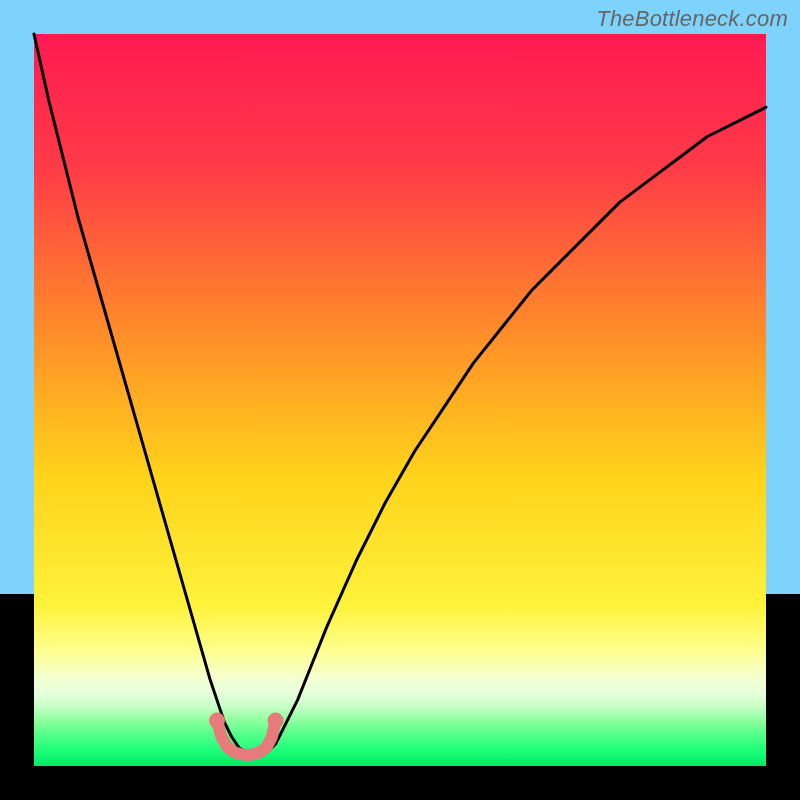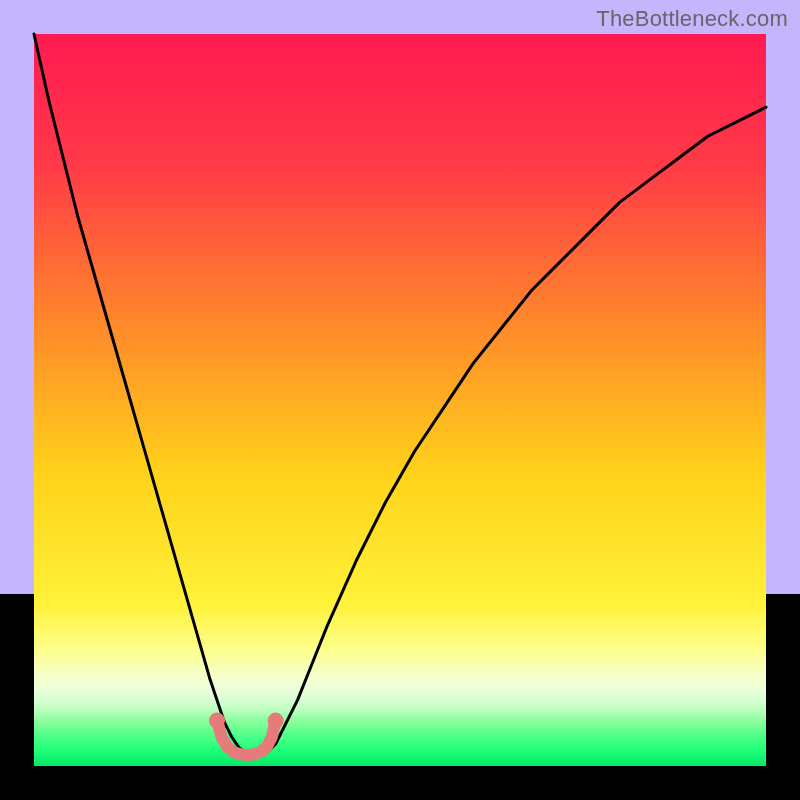--- a/index.html
+++ b/index.html
@@ -10,21 +10,22 @@
     background: #000;
     font-family: Arial, Helvetica, sans-serif;
     overflow: hidden;
   }
   .frame {
     position: absolute;
     left: 0;
     top: 0;
     width: 800px;
     height: 594px;
-    background: #c4b5fd;
+    background: #7dd3fc;
+    font-style: italic;
   }
   .plot-area {
     position: absolute;
     left: 34px;
     top: 34px;
     width: 732px;
     height: 732px;
     
   }
   .watermark {

